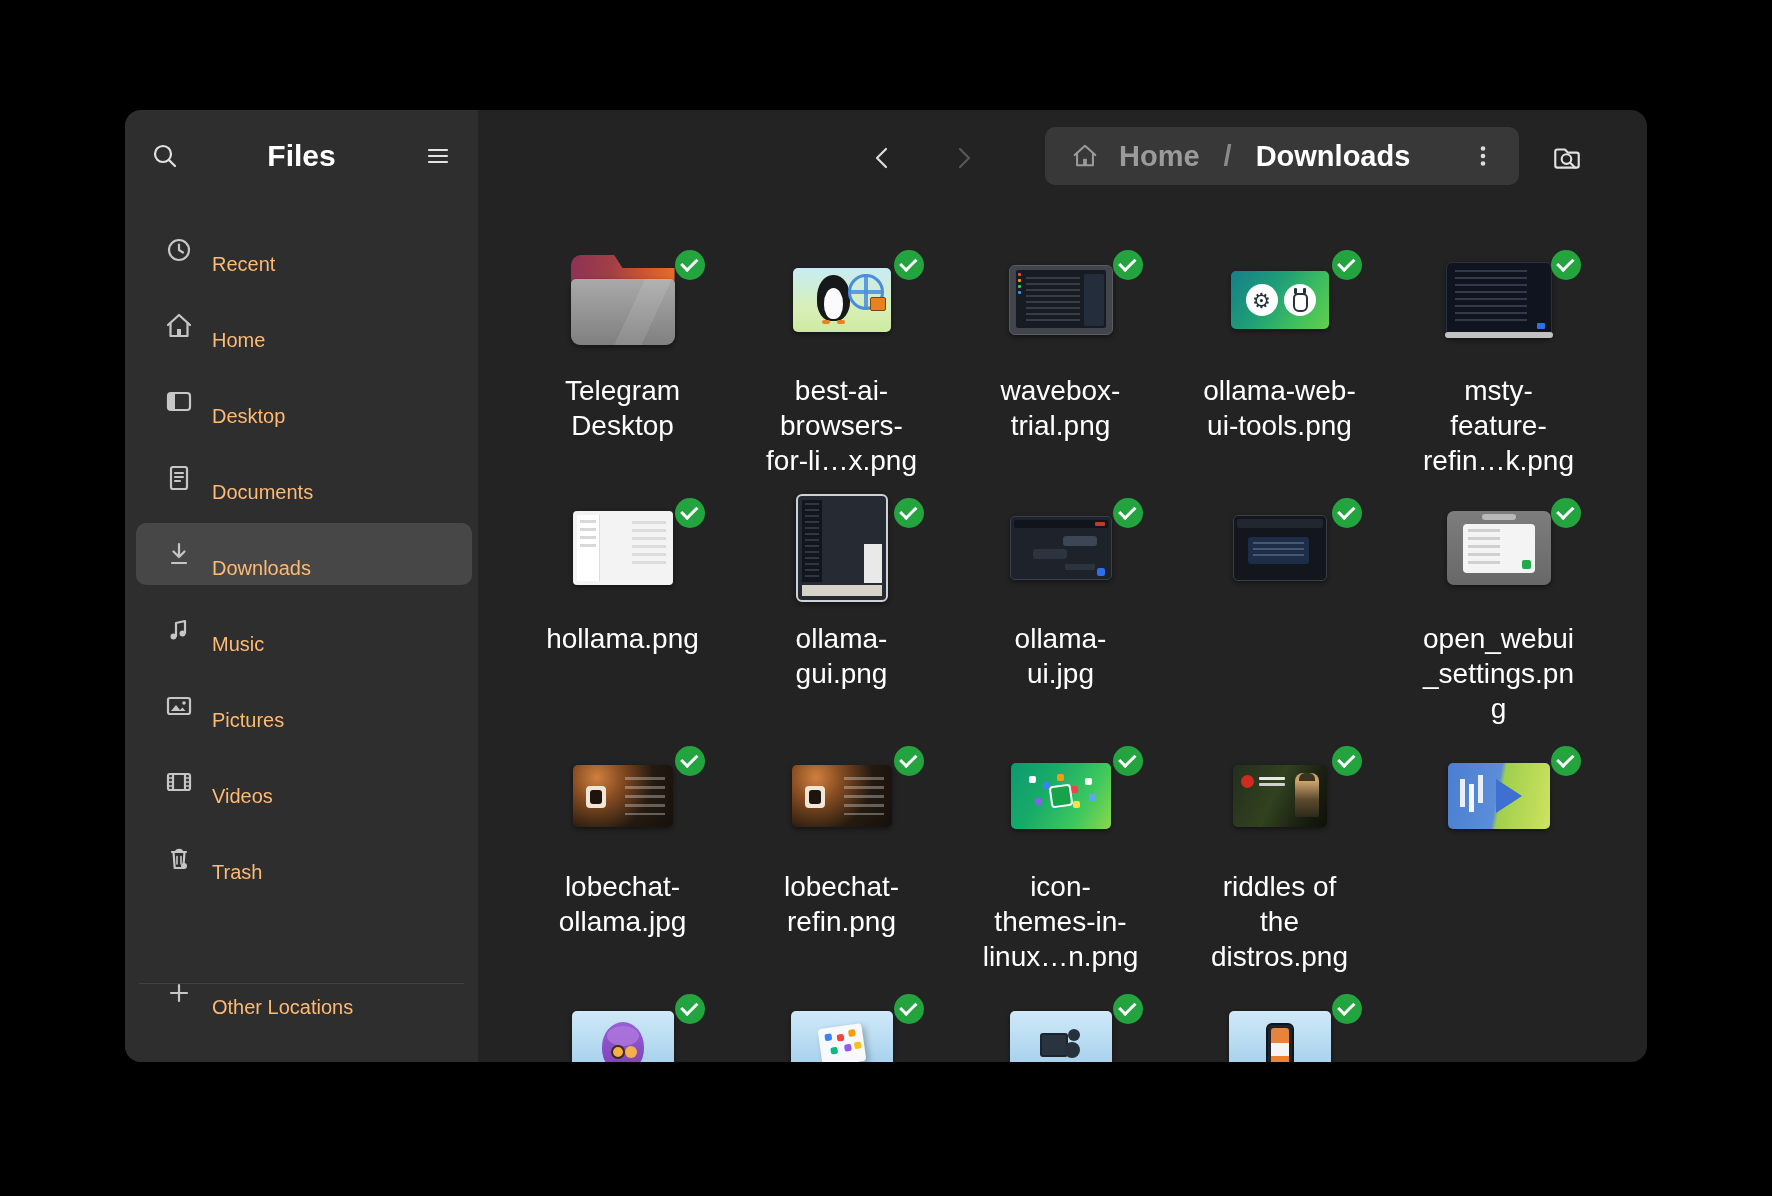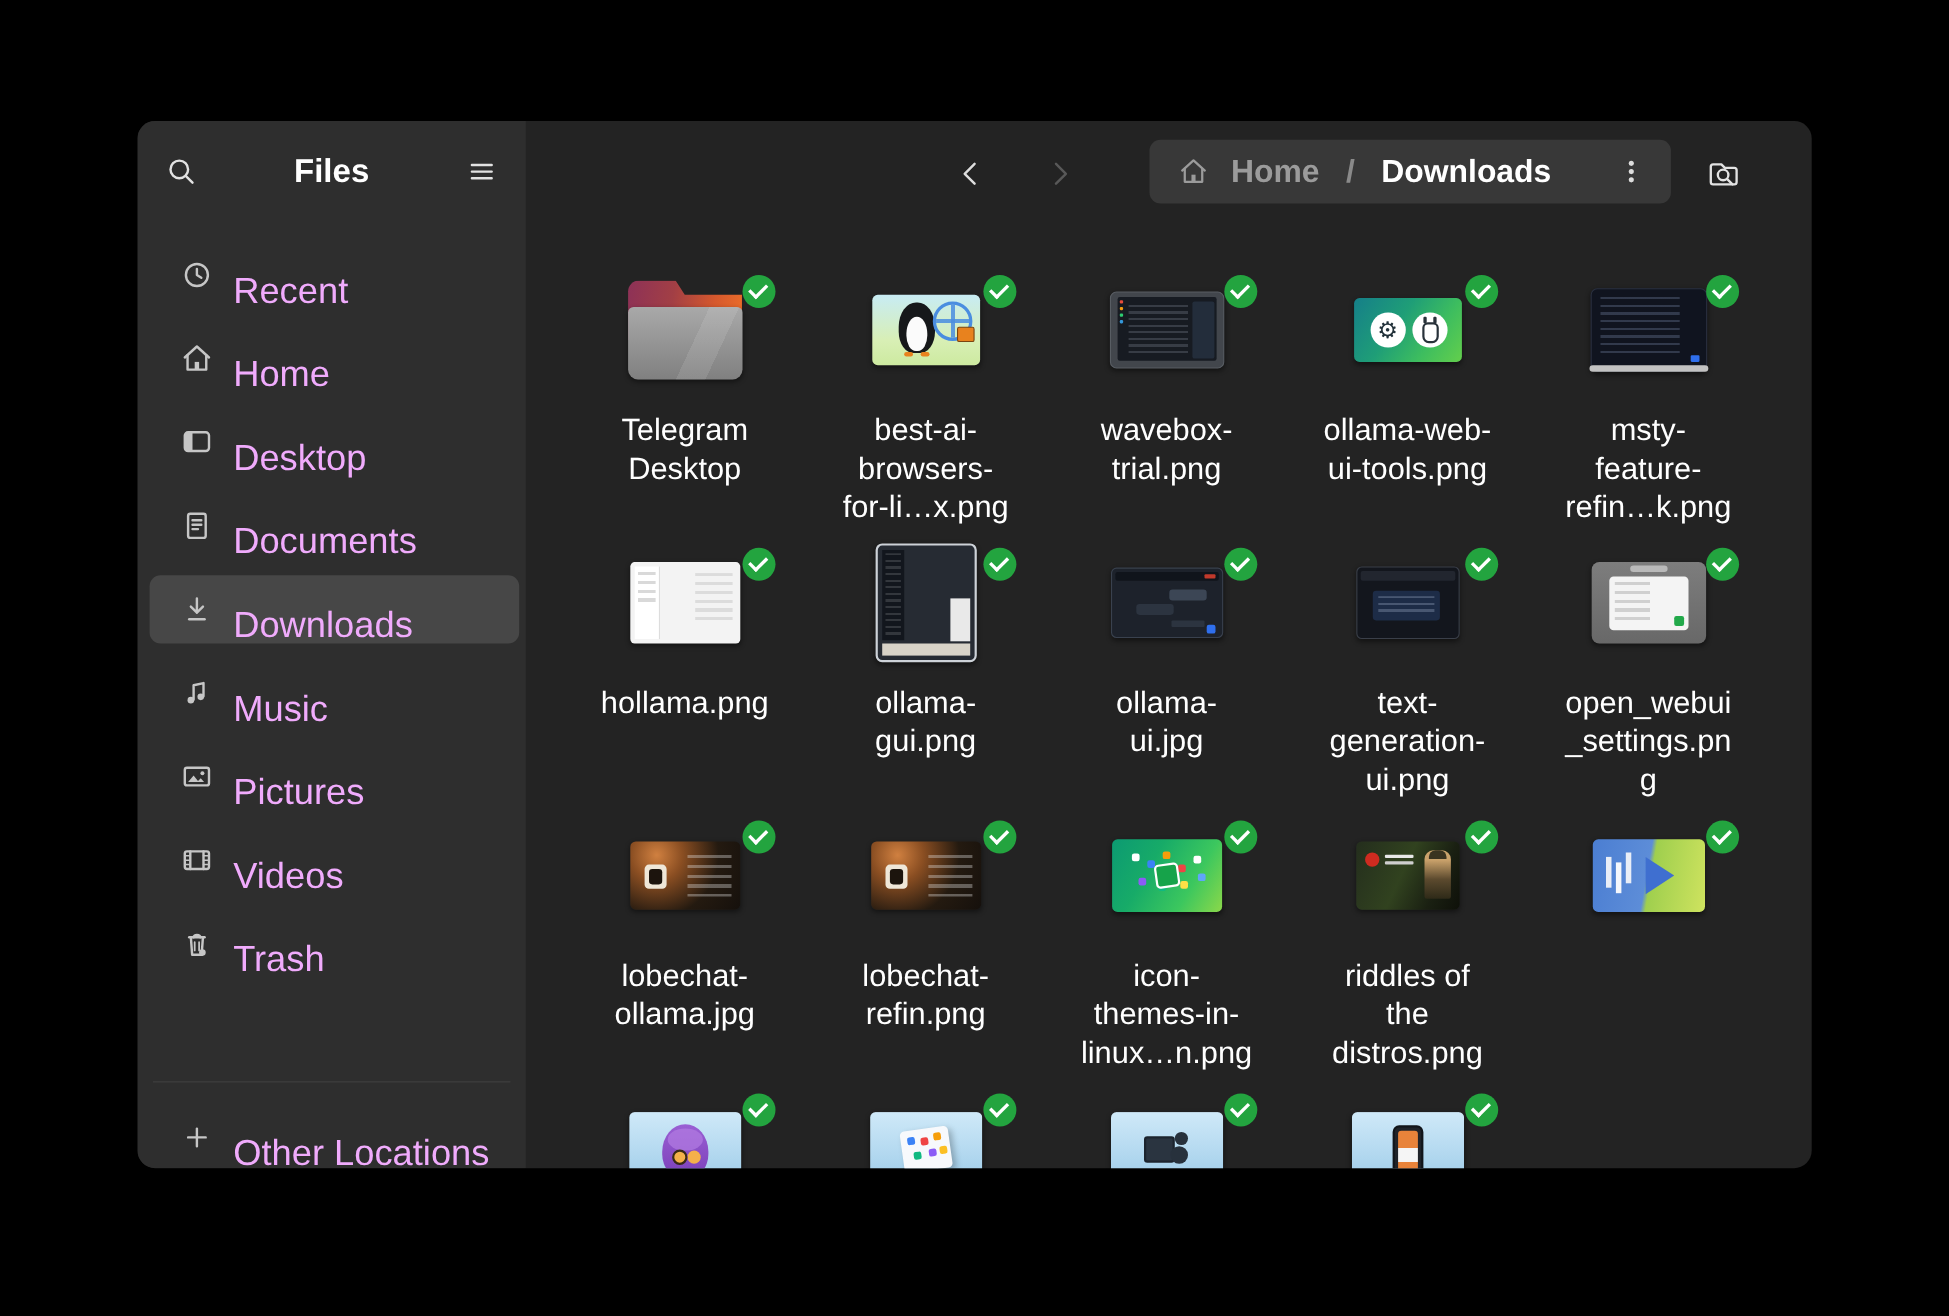--- a/index.html
+++ b/index.html
@@ -13,23 +13,23 @@
   .sb-header{position:absolute;left:0;top:0;right:0;height:92px;display:flex;align-items:center;
              padding:4px 16px;box-sizing:border-box;}
   .iconbtn{width:48px;height:48px;border:none;background:transparent;border-radius:10px;
            display:flex;align-items:center;justify-content:center;padding:0;cursor:pointer;}
   .sb-title{flex:1;text-align:center;color:#fff;font-size:30px;font-weight:bold;}
   .sb-list{position:absolute;top:109px;left:11px;right:6px;}
   .sb-item{height:62px;margin-bottom:14px;border-radius:10px;display:flex;align-items:center;
            padding-left:28px;cursor:pointer;}
   .sb-item.selected{background:#474747;}
   .sb-item .ic{width:30px;height:30px;flex:0 0 30px;}
-  .sb-item .lbl{margin-left:18px;color:#f0abfc;font-size:33px;margin-top:28px;}
+  .sb-item .lbl{margin-left:18px;color:#fdba74;font-size:20px;margin-top:28px;}
   .sb-sep{position:absolute;left:14px;right:14px;top:873px;height:1px;background:#414141;}
-  .sb-footer{position:absolute;left:11px;right:6px;top:893px;text-align:center;}
+  .sb-footer{position:absolute;left:11px;right:6px;top:852px;text-align:center;}
   .ic svg{display:block;}
 
   
   #topbar{position:absolute;left:353px;top:0;right:0;height:92px;}
   .navbtn{position:absolute;top:24px;}
   #nav-back{left:381px;} #nav-fwd{left:461px;}
   #pathbar{position:absolute;left:567px;top:17px;width:474px;height:58px;background:#383838;
            border-radius:10px;display:flex;align-items:center;padding:0 12px 0 26px;box-sizing:border-box;}
   .crumb{border:none;background:transparent;font-size:29px;font-weight:bold;padding:0;cursor:pointer;}
   .crumb.dim{color:#9b9b9b;margin-left:20px;}
@@ -473,25 +473,20 @@
           </div>
         </div>
         <div class="cell">
           <div class="thumb-wrap">
             <div class="th t-textgen">
               <div class="a"></div>
               <div class="b"></div>
             </div>
             <div class="badge"></div>
           </div>
-          <div class="fname">
-            <div>text-</div>
-            <div>generation-</div>
-            <div>ui.png</div>
-          </div>
         </div>
         <div class="cell">
           <div class="thumb-wrap">
             <div class="th t-openwebui">
               <div class="a"></div>
               <div class="b"></div>
             </div>
             <div class="badge"></div>
           </div>
           <div class="fname">

